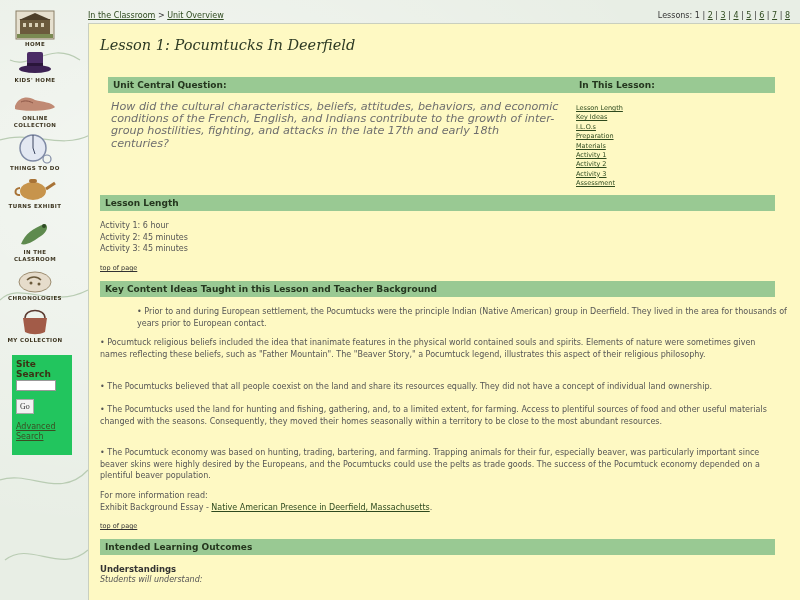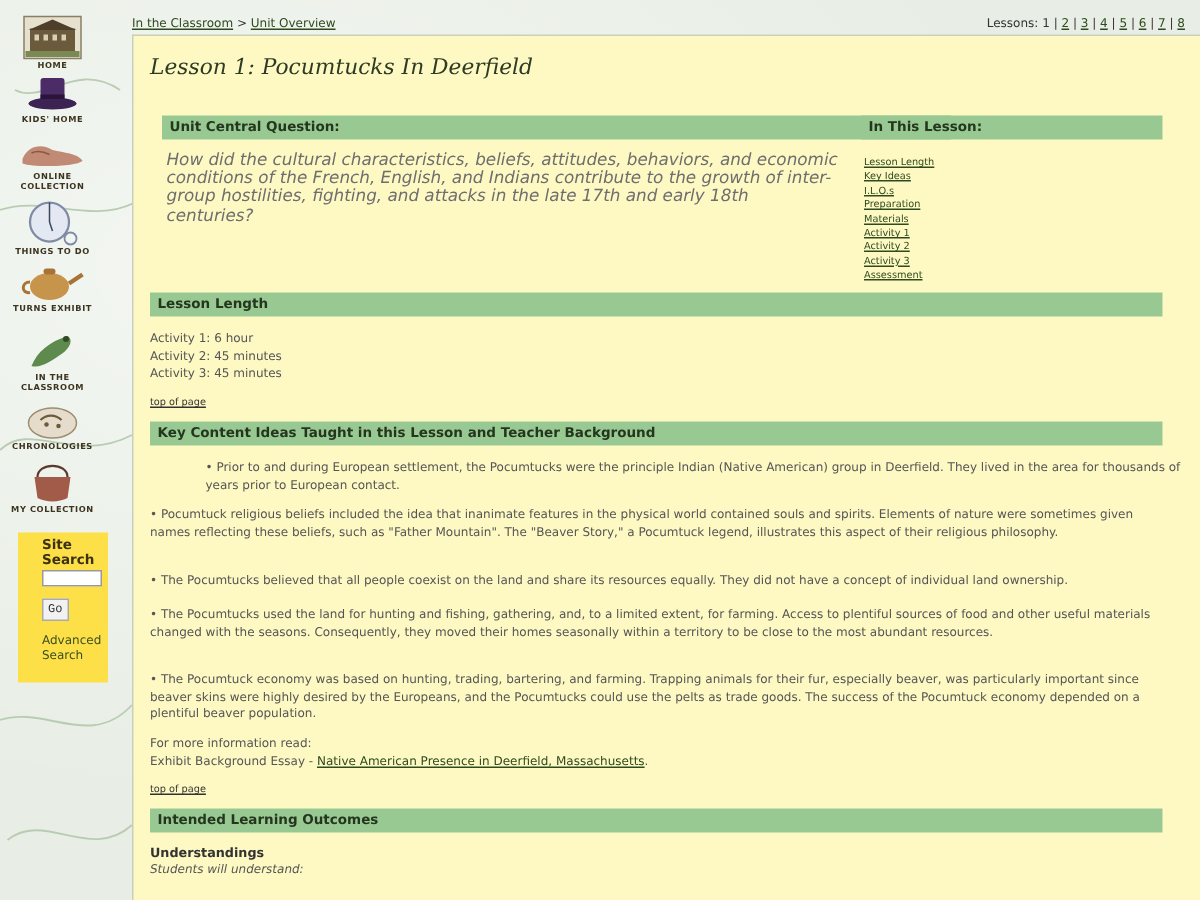--- a/index.html
+++ b/index.html
@@ -26,34 +26,34 @@
   }
   .nav-icon { display: block; margin: 0 auto; }
   .nav-label {
     display: block; font-family: "DejaVu Sans", sans-serif; font-size: 5.5px;
     font-weight: bold; letter-spacing: 0.4px; color: #3d3520; text-transform: uppercase;
     line-height: 7px; margin-top: 1px;
   }
 
   .search-box {
     position: absolute; left: 12px; top: 355px; width: 60px; height: 100px;
-    background: #fde047; padding: 4px 16px; box-sizing: border-box;
+    background: #22c55e; padding: 4px 4px; box-sizing: border-box;
   }
   .search-title { font-size: 9px; font-weight: bold; color: #3b3214; display: block; }
   .search-input {
     width: 40px; height: 11px; border: 1px solid #999; background: #fff;
     margin-top: 1px; padding: 0; box-sizing: border-box; display: block;
   }
   .go-btn {
     margin-top: 8px; font-size: 8px; padding: 2px 3px; background: #f2f2f2;
-    border: 1px solid #aaa; color: #333; font-family: Liberation Mono, monospace; display: block;
+    border: 1px solid #aaa; color: #333; font-family: Liberation Serif, serif; display: block;
   }
   .adv-link {
     display: block; margin-top: 8px; font-size: 8px; color: #3a4e22;
-    line-height: 10px;
+    text-decoration: underline; line-height: 10px;
   }
 
   
   .breadcrumb {
     position: absolute; left: 88px; top: 11px; font-size: 8px; color: #333;
   }
   .breadcrumb a { color: #2e4a1e; text-decoration: underline; }
   .lessons {
     position: absolute; right: 10px; top: 11px; font-size: 8px; color: #333;
   }

